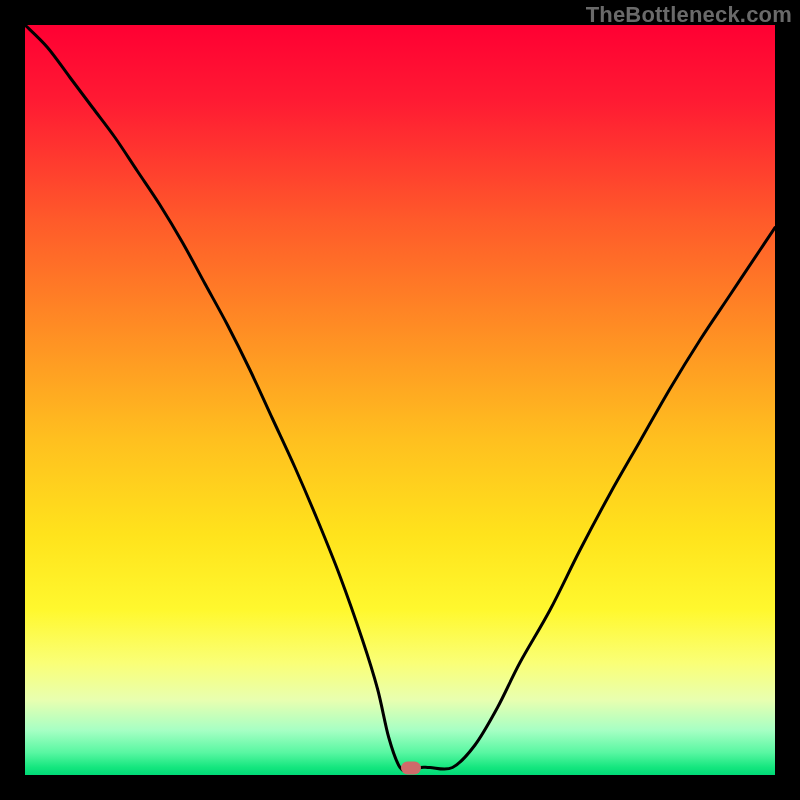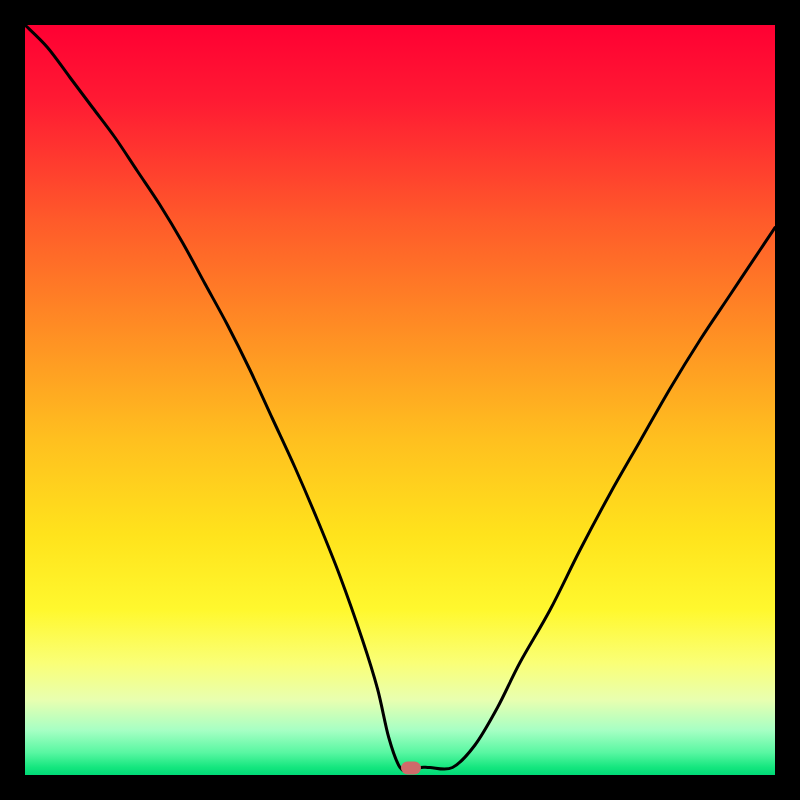--- a/index.html
+++ b/index.html
@@ -67,20 +67,21 @@
     height: 13px;
     background: #cf6a6a;
     border-radius: 7px;
     transform: translate(-50%, -50%);
   }
 </style>
 </head>
 <body>
 
 <div class="wrap">
+  <div class="watermark">TheBottleneck.com</div>
 
   <div class="plot">
     <div class="gradient"></div>
 
     <svg class="curve" viewBox="0 0 750 750" preserveAspectRatio="none">
       <path id="curve-path" fill="none" stroke="#000000" stroke-width="3" stroke-linecap="round" stroke-linejoin="round" d="M 0.00 0.00 C 3.75 3.75, 15.00 13.75, 22.50 22.50 C 30.00 31.25, 37.50 42.50, 45.00 52.50 C 52.50 62.50, 60.00 72.50, 67.50 82.50 C 75.00 92.50, 82.50 101.88, 90.00 112.50 C 97.50 123.13, 105.00 135.00, 112.50 146.25 C 120.00 157.50, 127.50 168.13, 135.00 180.00 C 142.50 191.88, 150.00 204.38, 157.50 217.50 C 165.00 230.63, 172.50 245.00, 180.00 258.75 C 187.50 272.50, 195.00 285.63, 202.50 300.00 C 210.00 314.38, 217.50 329.38, 225.00 345.00 C 232.50 360.63, 240.00 377.50, 247.50 393.75 C 255.00 410.00, 262.50 425.63, 270.00 442.50 C 277.50 459.38, 285.00 476.88, 292.50 495.00 C 300.00 513.13, 307.50 531.25, 315.00 551.25 C 322.50 571.25, 331.25 596.25, 337.50 615.00 C 343.75 633.75, 348.13 647.50, 352.50 663.75 C 356.88 680.00, 360.00 699.38, 363.75 712.50 C 367.50 725.63, 371.25 736.88, 375.00 742.50 C 378.75 748.13, 382.75 746.25, 386.25 746.25 C 389.75 746.25, 392.88 743.13, 396.00 742.50 C 399.13 741.88, 399.75 742.50, 405.00 742.50 C 410.25 742.50, 420.00 746.25, 427.50 742.50 C 435.00 738.75, 442.50 730.00, 450.00 720.00 C 457.50 710.00, 465.00 696.25, 472.50 682.50 C 480.00 668.75, 486.25 653.75, 495.00 637.50 C 503.75 621.25, 515.00 603.75, 525.00 585.00 C 535.00 566.25, 545.00 544.38, 555.00 525.00 C 565.00 505.63, 575.00 486.88, 585.00 468.75 C 595.00 450.63, 605.00 433.75, 615.00 416.25 C 625.00 398.75, 635.00 380.63, 645.00 363.75 C 655.00 346.88, 665.00 330.63, 675.00 315.00 C 685.00 299.38, 695.00 285.00, 705.00 270.00 C 715.00 255.00, 727.50 236.25, 735.00 225.00 C 742.50 213.75, 747.50 206.25, 750.00 202.50"></path>
     </svg>
 
     <div id="marker" class="marker" style="left: 386.25px; top: 742.5px; background: rgb(207, 106, 106);"></div>
   </div>

